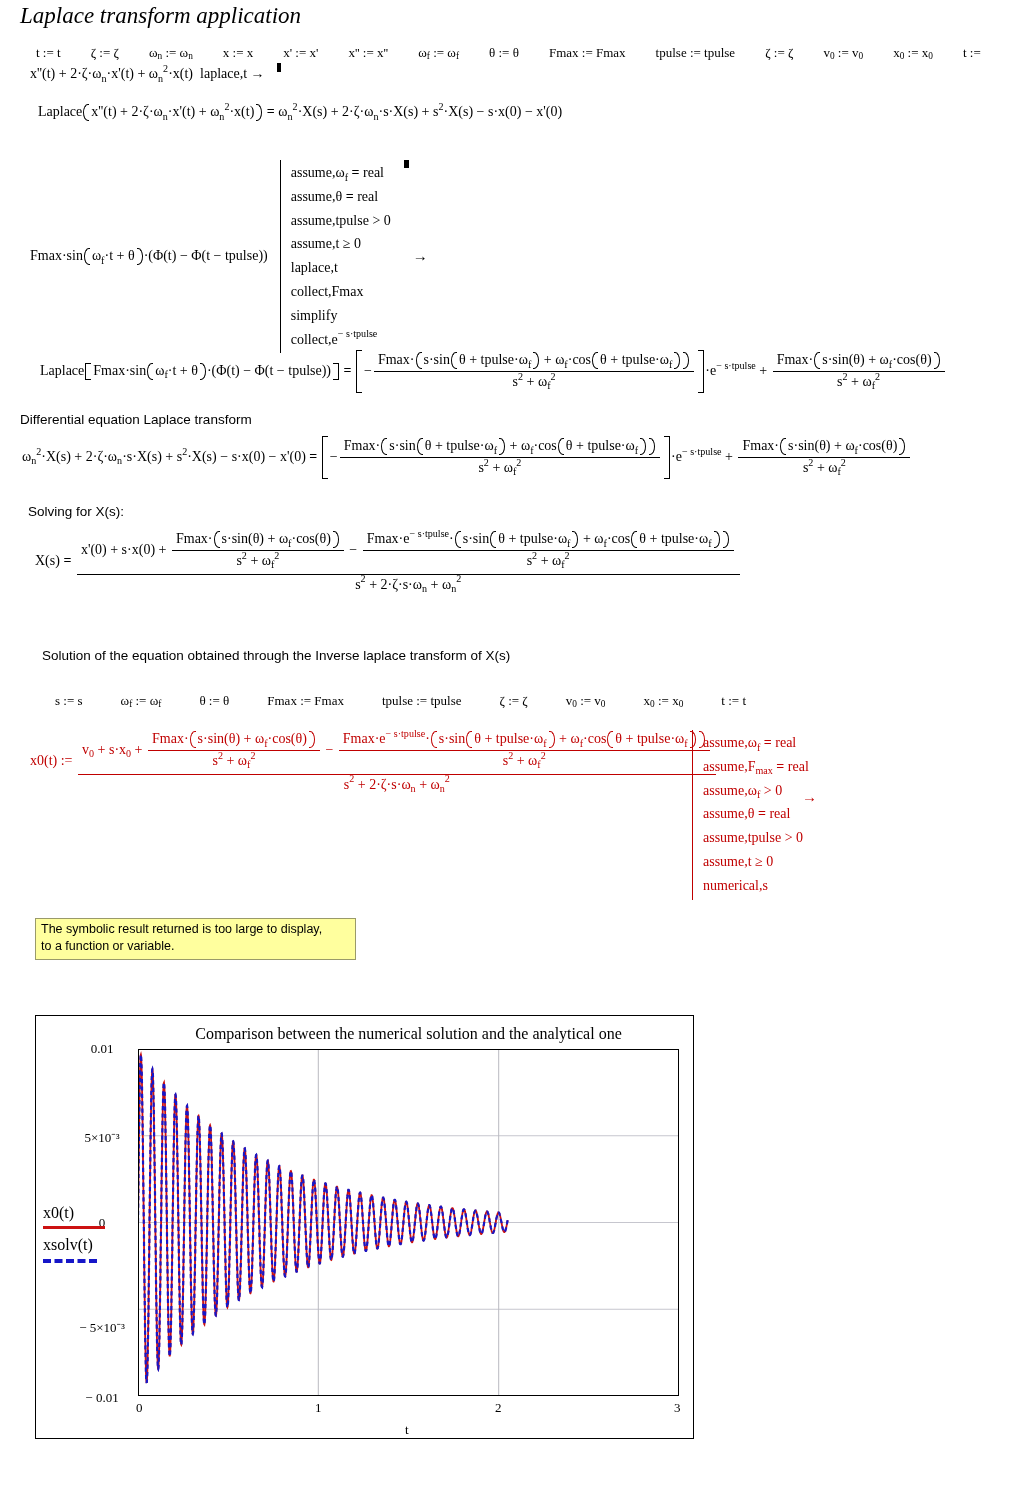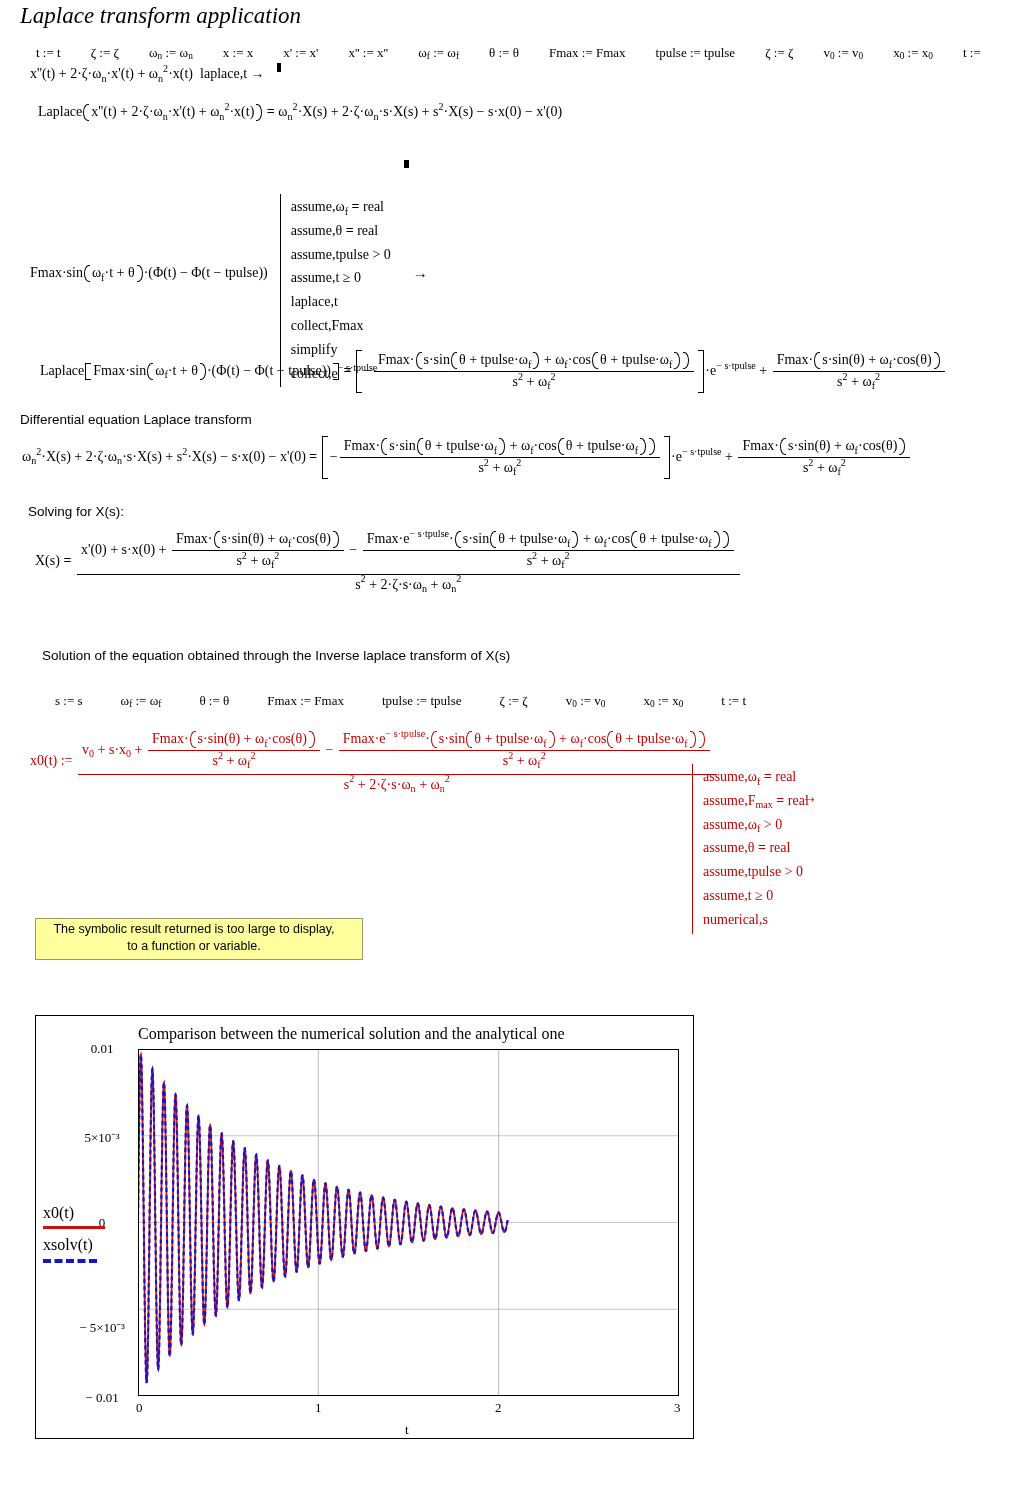--- a/index.html
+++ b/index.html
@@ -18,29 +18,29 @@
   .mnum{border-bottom:1px solid currentColor;}
   .mgrp{display:inline-flex;align-items:stretch;margin:0 1px;}
   .mgin{display:inline-flex;align-items:center;padding:0 2px;}
   .mdel{width:5px;flex:none;}
   .mdl-rd{border:1.3px solid currentColor;border-right:none;border-radius:80% 0 0 80% / 50% 0 0 50%;}
   .mdr-rd{border:1.3px solid currentColor;border-left:none;border-radius:0 80% 80% 0 / 0 50% 50% 0;}
   .mdl-sq{border:1.3px solid currentColor;border-right:none;}
   .mdr-sq{border:1.3px solid currentColor;border-left:none;}
   .defrow{display:flex;align-items:center;}
   .defrow .math{font-size:13px;}
-  .oplist{display:flex;flex-direction:column;border-left:1.4px solid currentColor;padding:5px 10px;gap:7px;margin-top:34px;}
+  .oplist{display:flex;flex-direction:column;border-left:1.4px solid currentColor;padding:5px 10px;gap:7px;}
   .arrow{font-size:15px;font-family:"Liberation Serif",serif;}
   .cursor-mark{background:#000;}
   .red{color:#c00000;}
   
-  .notebox{background:#ffff9e;border:1px solid #9a9a6a;padding:2px 15px 4px 5px;font-family:"Liberation Sans",sans-serif;font-size:12.5px;line-height:17px;width:306px;text-align:center;}
+  .notebox{background:#ffff9e;border:1px solid #9a9a6a;padding:2px 8px 4px 5px;font-family:"Liberation Sans",sans-serif;font-size:12.5px;line-height:17px;width:306px;}
   
   .plotbox{border:1px solid #000;background:#fff;width:657px;height:422px;position:relative;}
-  .plot-title{position:absolute;left:102px;top:9px;width:541px;font-size:16px;font-family:"Liberation Serif",serif;}
+  .plot-title{position:absolute;left:102px;top:9px;width:541px;text-align:center;font-size:16px;font-family:"Liberation Serif",serif;}
   .ticklabel{position:absolute;font-size:13px;font-family:"Liberation Serif",serif;white-space:nowrap;}
   .ytick{text-align:center;width:60px;}
   .legend{position:absolute;left:7px;top:188px;font-size:16px;}
   .legend-bar-solid{height:3px;width:62px;margin:4px 0 7px 0;}
   .legend-bar-dashed{height:0;width:54px;border-top:4px dashed #1616c8;margin:5px 0 0 0;}
 </style>
 </head>
 <body>
 
 <div class="abs worksheet-title" style="left:20px;top:3px;">Laplace transform application</div>

